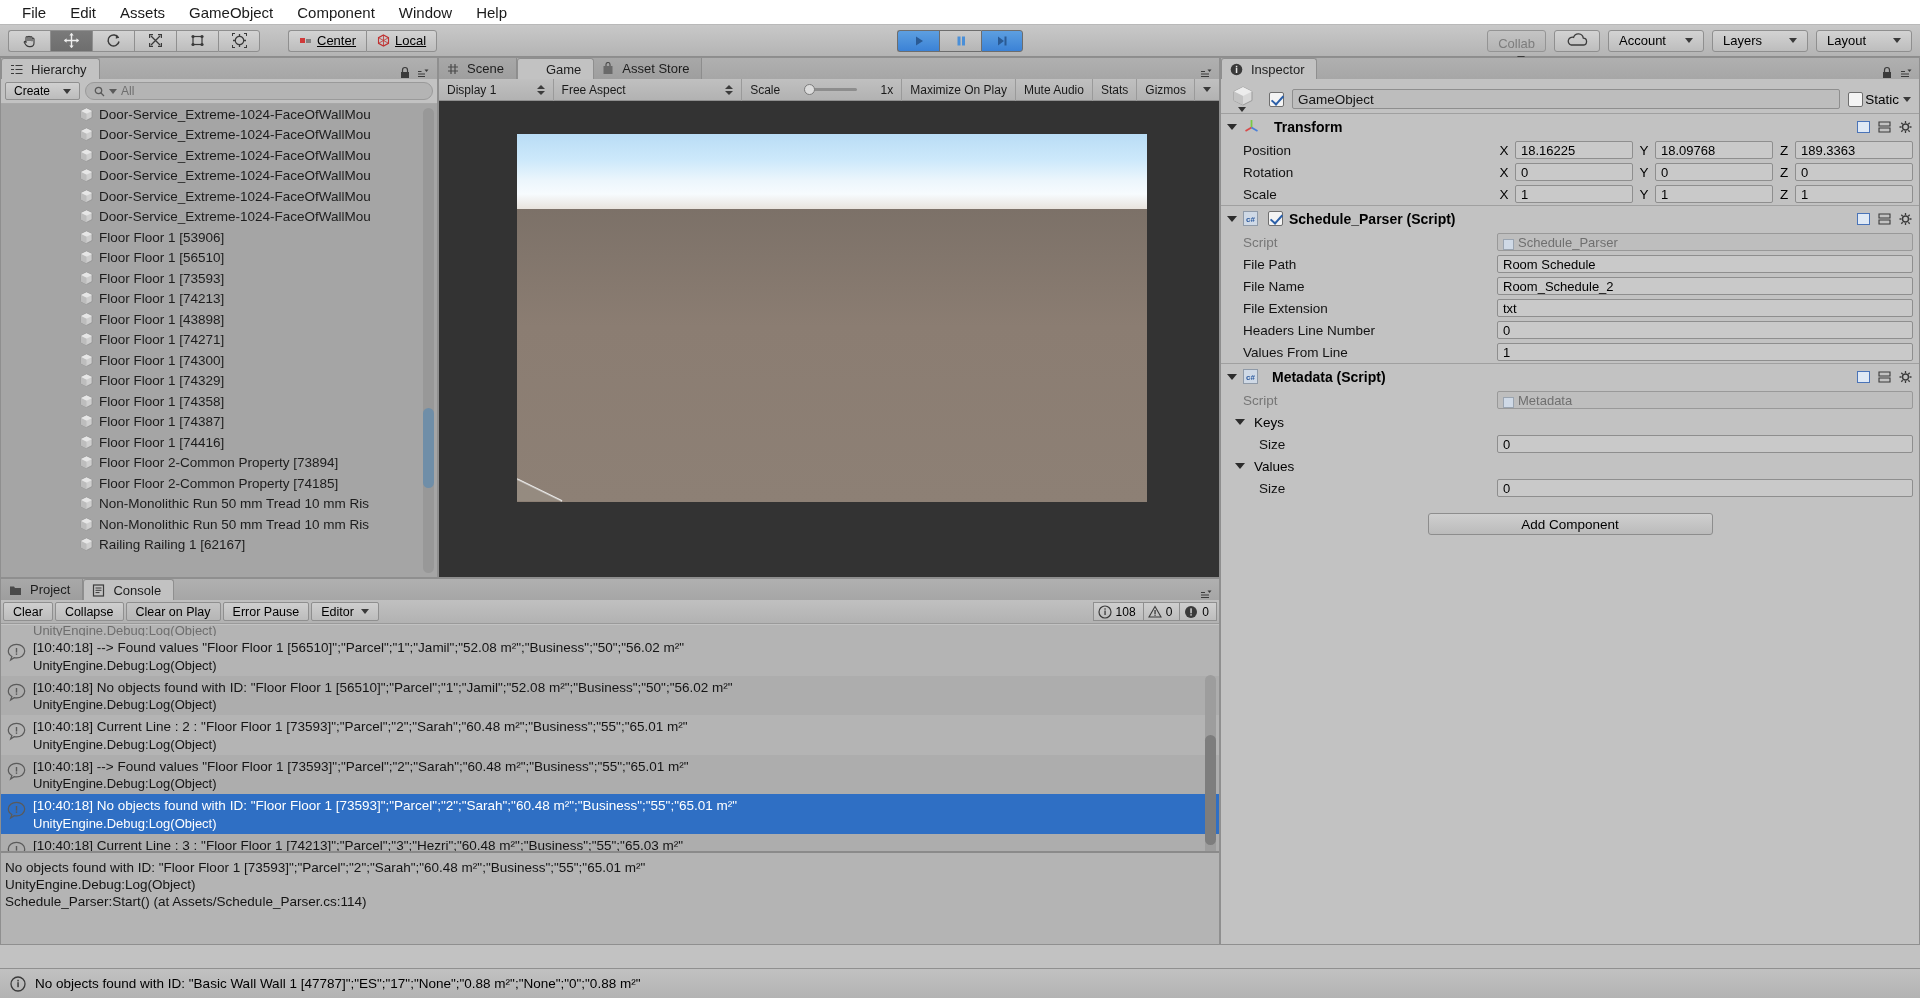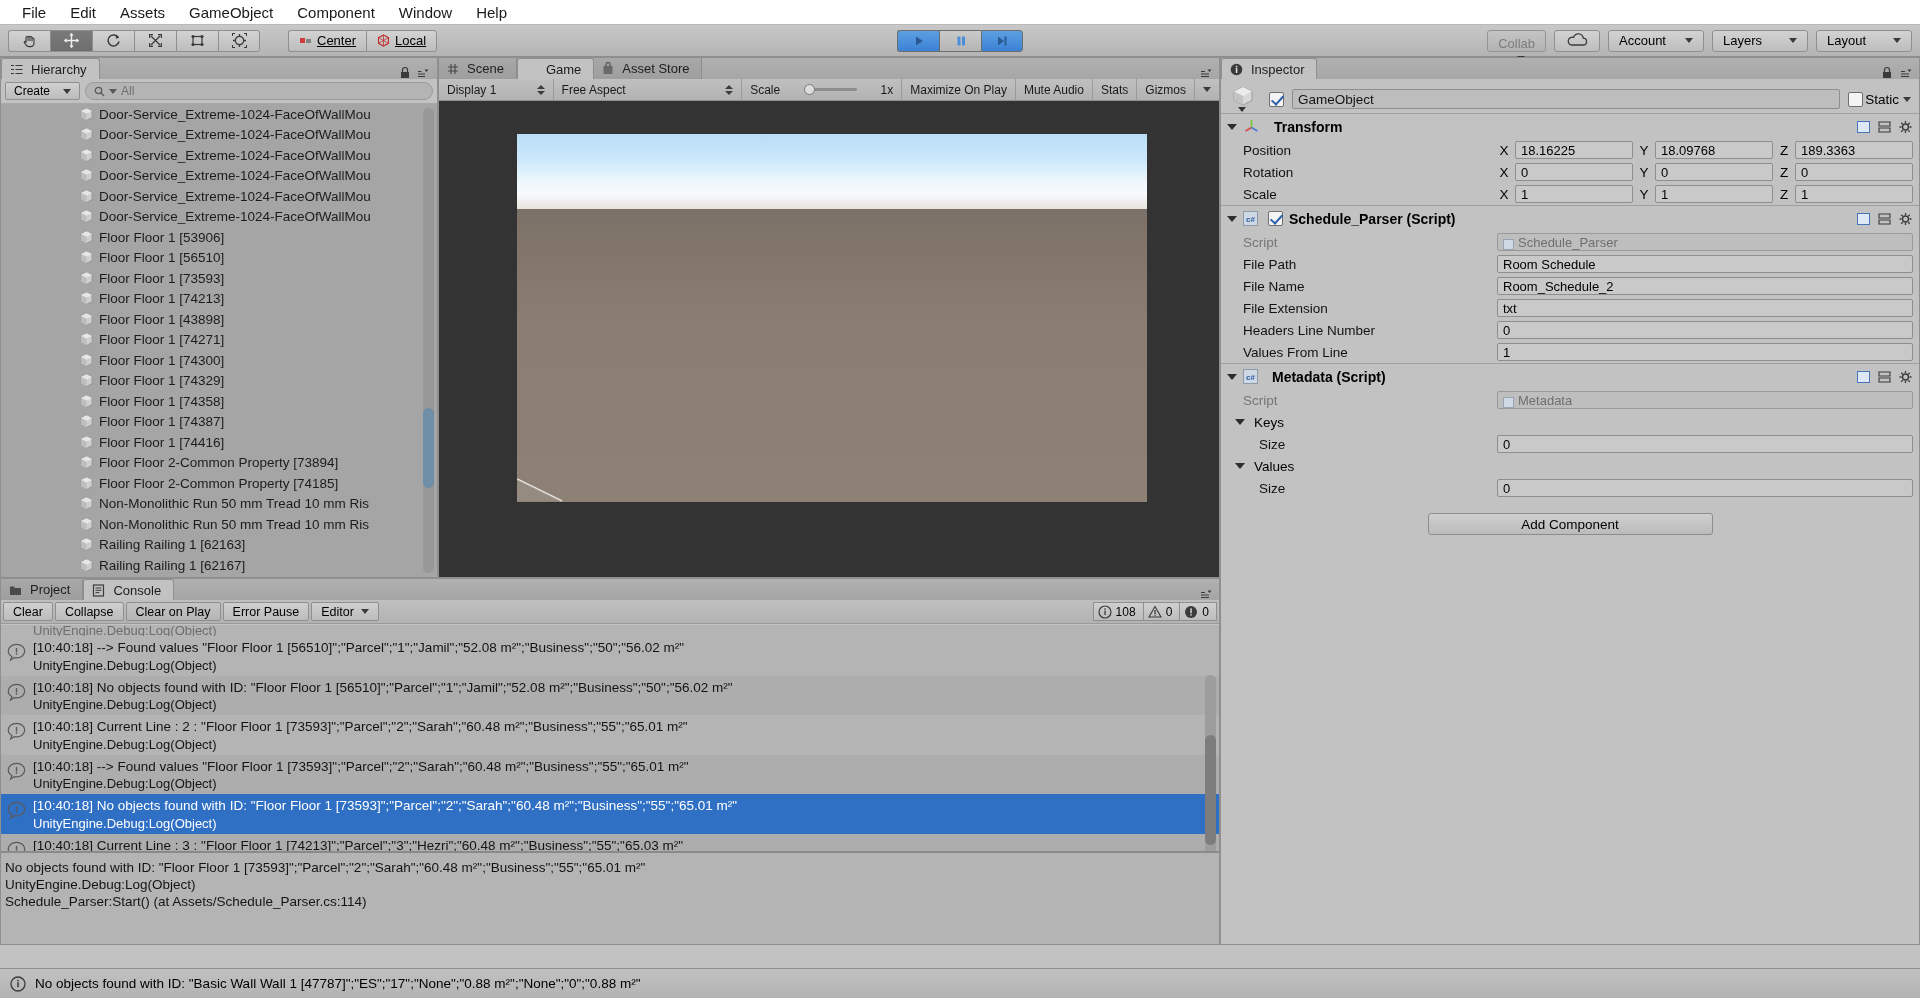--- a/index.html
+++ b/index.html
@@ -552,28 +552,20 @@
               <path d="M7.5 6.8v6.6L1.9 10.5V4z" fill="#bdbdbd"></path>
             </svg>
             <span>Non-Monolithic Run 50 mm Tread 10 mm Ris</span>
           </div>
           <div class="hrow">
             <svg class="cube" viewBox="0 0 15 15">
               <path d="M7.5 1.2l5.6 2.8v6.5L7.5 13.4 1.9 10.5V4z" fill="#cfcfcf" stroke="#8f8f8f" stroke-width=".8"></path>
               <path d="M7.5 1.2L13.1 4 7.5 6.8 1.9 4z" fill="#e6e6e6"></path>
               <path d="M7.5 6.8v6.6L1.9 10.5V4z" fill="#bdbdbd"></path>
             </svg>
-            <span>Railing Railing 1 [62163]</span>
-          </div>
-          <div class="hrow">
-            <svg class="cube" viewBox="0 0 15 15">
-              <path d="M7.5 1.2l5.6 2.8v6.5L7.5 13.4 1.9 10.5V4z" fill="#cfcfcf" stroke="#8f8f8f" stroke-width=".8"></path>
-              <path d="M7.5 1.2L13.1 4 7.5 6.8 1.9 4z" fill="#e6e6e6"></path>
-              <path d="M7.5 6.8v6.6L1.9 10.5V4z" fill="#bdbdbd"></path>
-            </svg>
             <span>Railing Railing 1 [62167]</span>
           </div>
         </div>
       <div class="hscroll">
         <div class="hthumb"></div>
       </div>
     </div>
   </div>
 
   <div class="panel" id="gameview">

